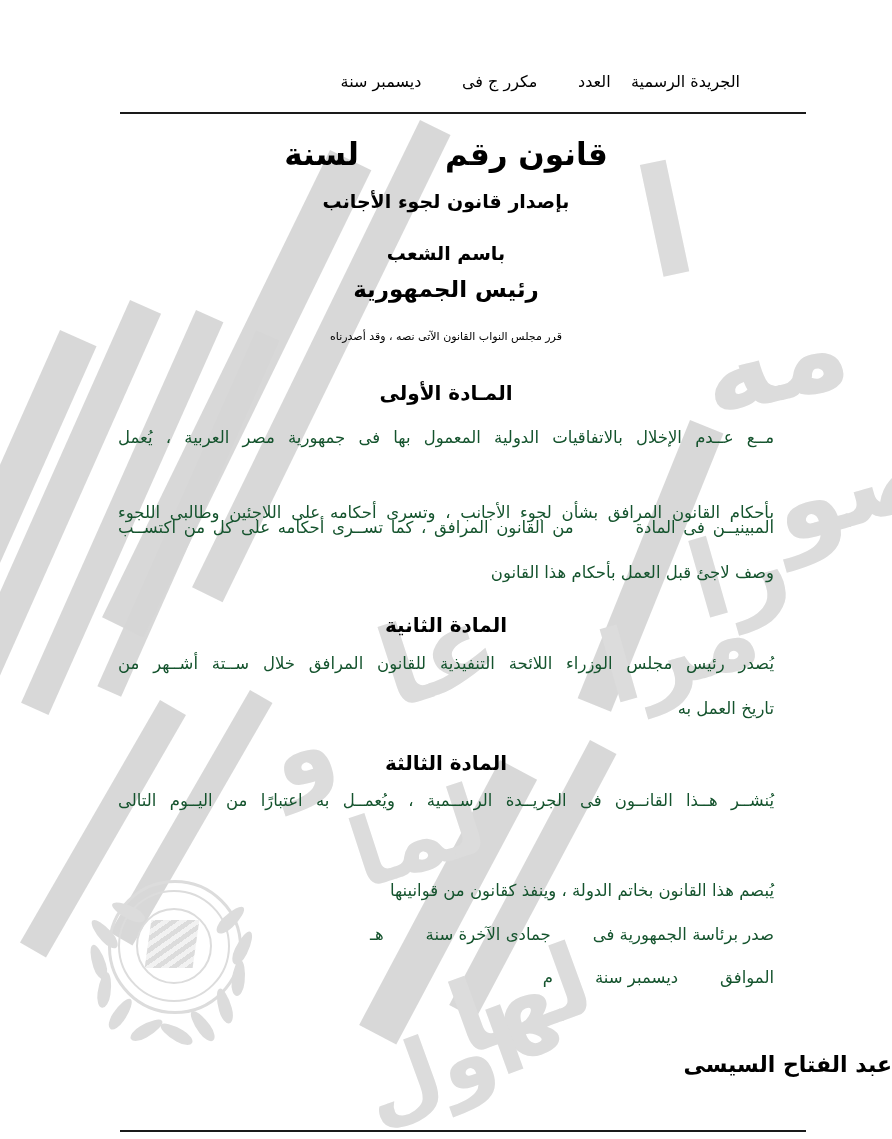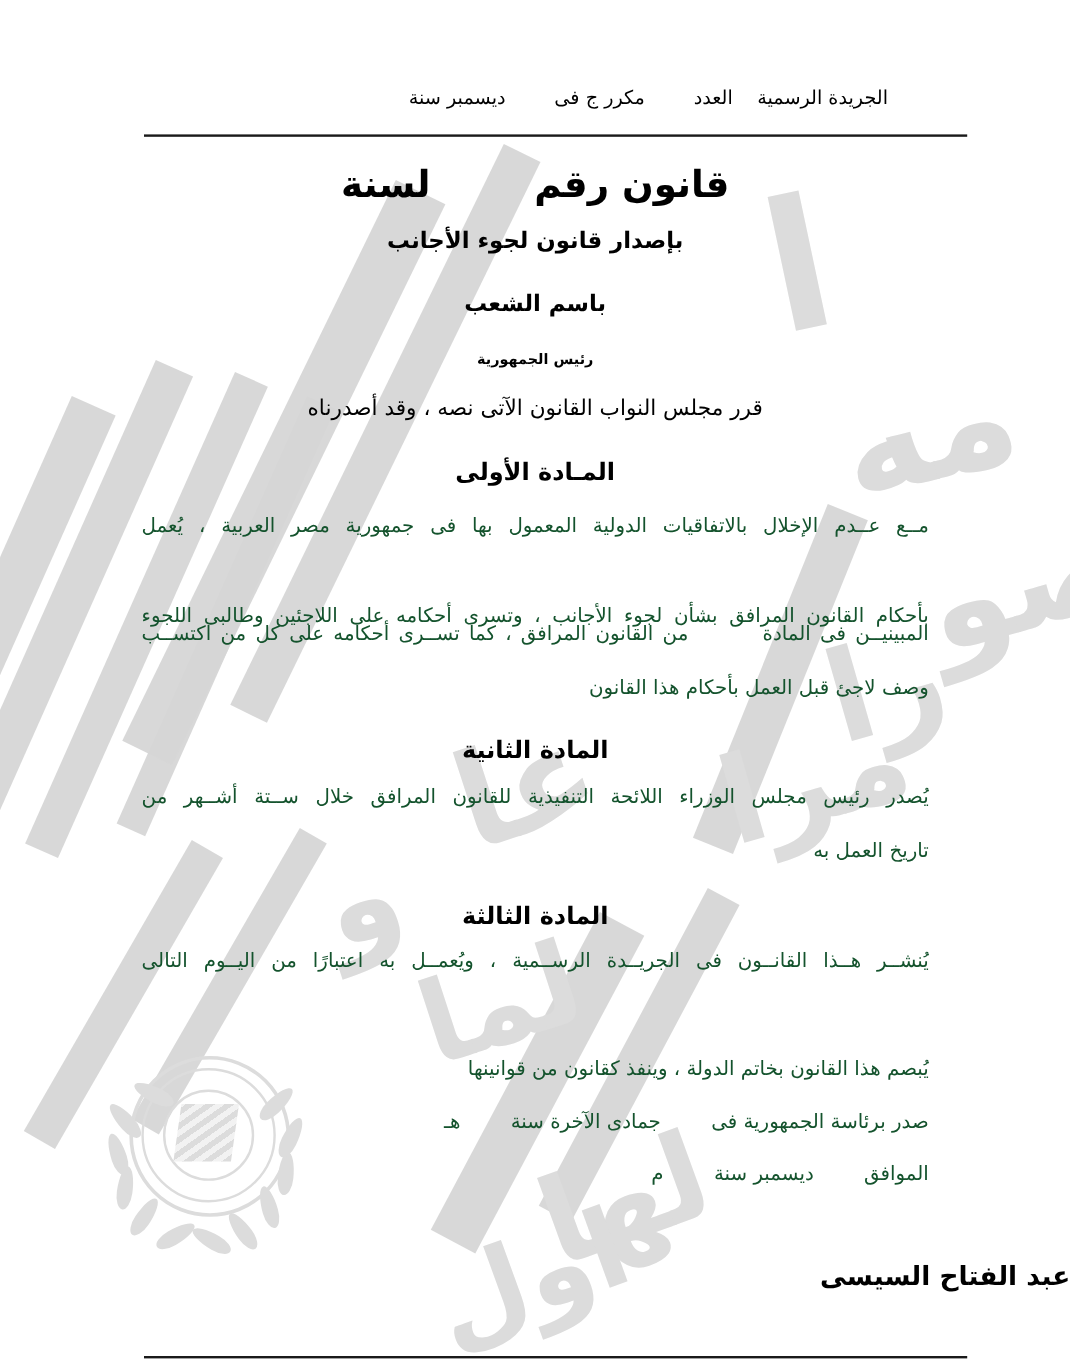--- a/index.html
+++ b/index.html
@@ -119,22 +119,22 @@
     font-size: 19px;
     font-weight: bold;
   }
 
   .centered {
     left: 0; right: 0;
     text-align: center;
   }
 
   .in-name-of    { top: 242px; font-size: 19px; font-weight: bold; }
-  .president     { top: 292px; font-size: 12px; font-weight: bold; }
-  .enacting      { top: 330px; font-size: 18px; }
+  .president     { top: 276px; font-size: 23px; font-weight: bold; }
+  .enacting      { top: 330px; font-size: 11px; }
 
   .article-head {
     font-size: 20px;
     font-weight: bold;
   }
   .art1-head { top: 381px; }
   .art2-head { top: 613px; }
   .art3-head { top: 751px; }
   
   .bl {

